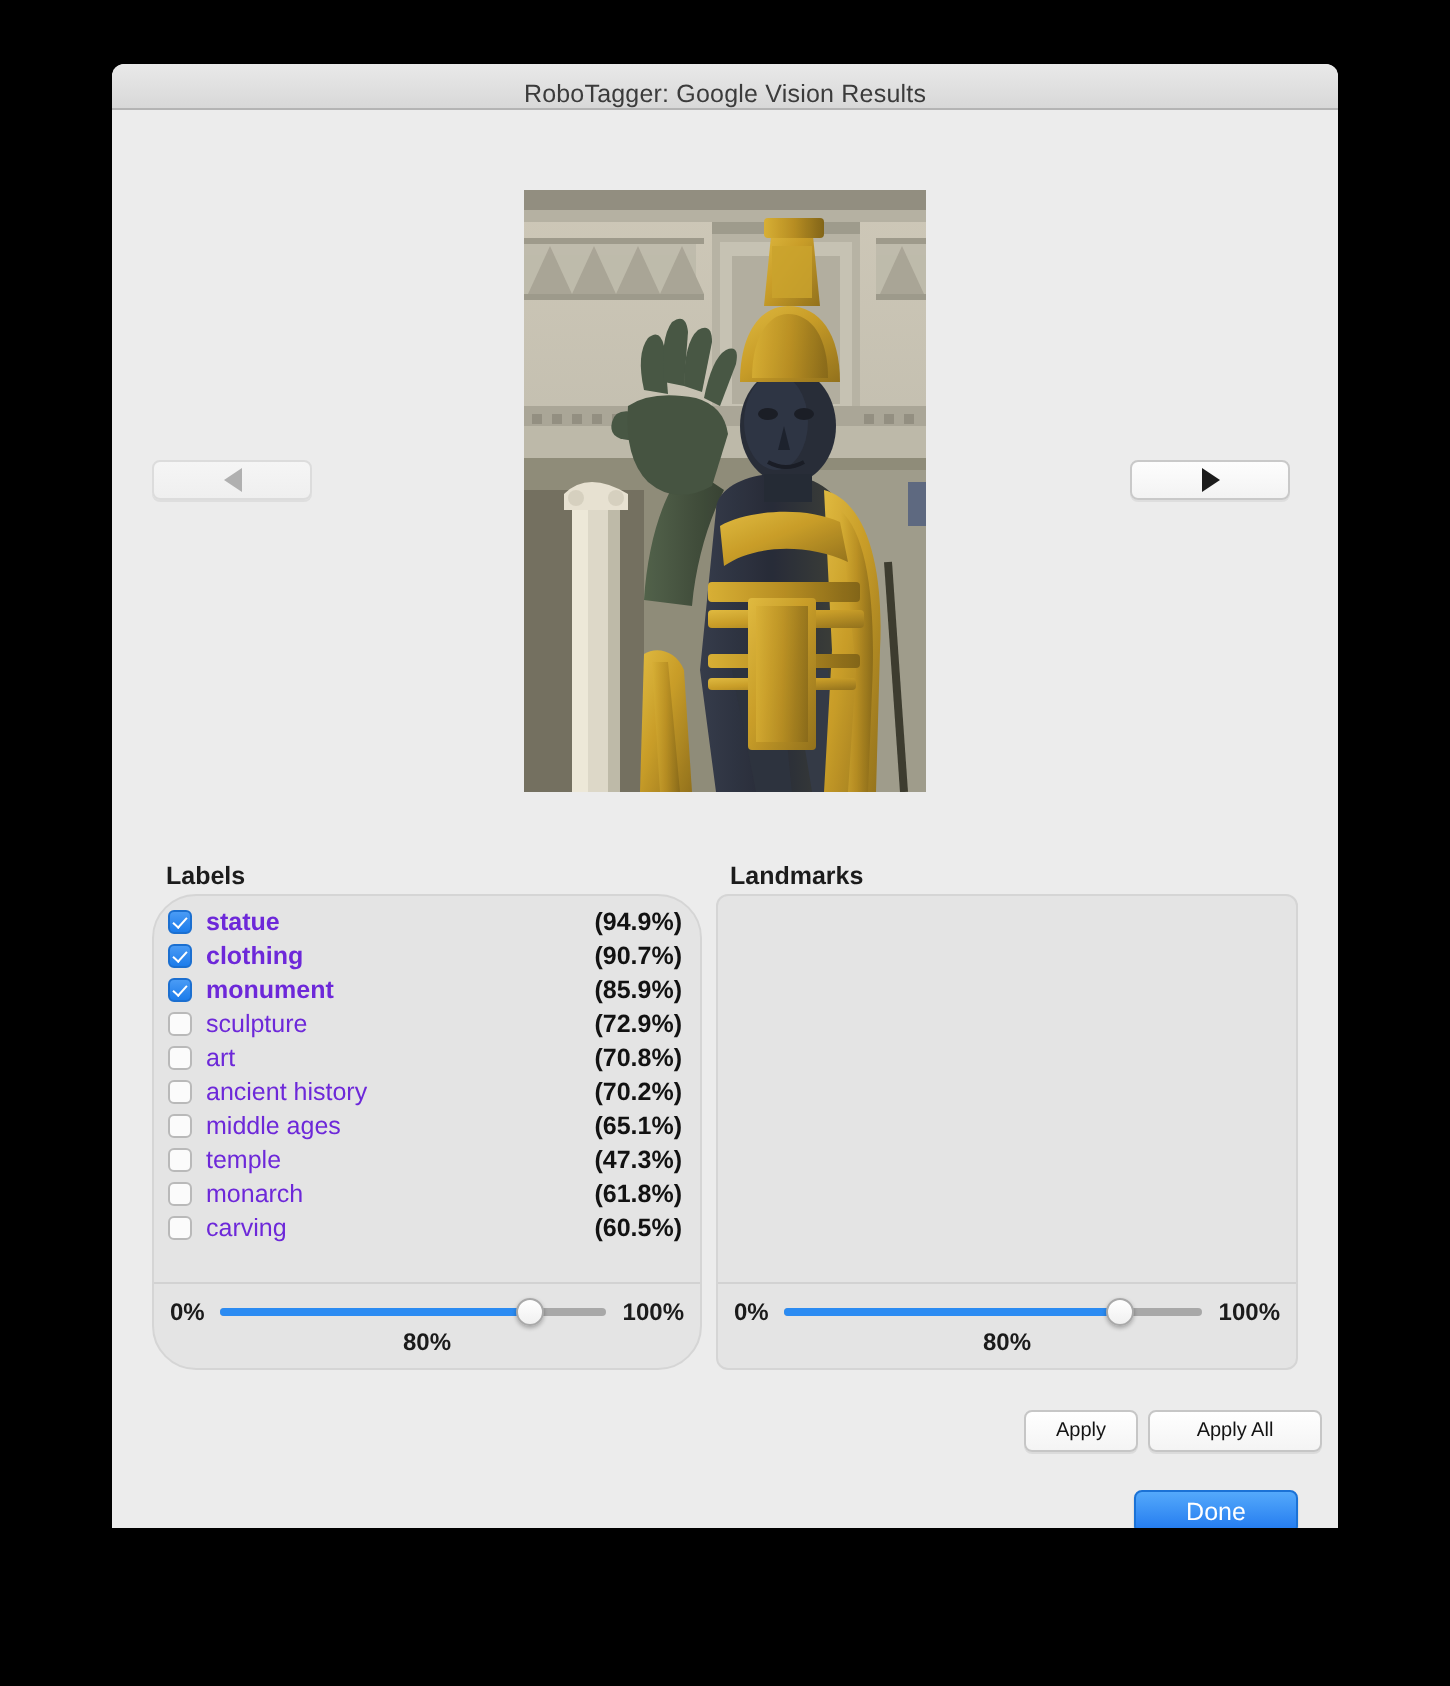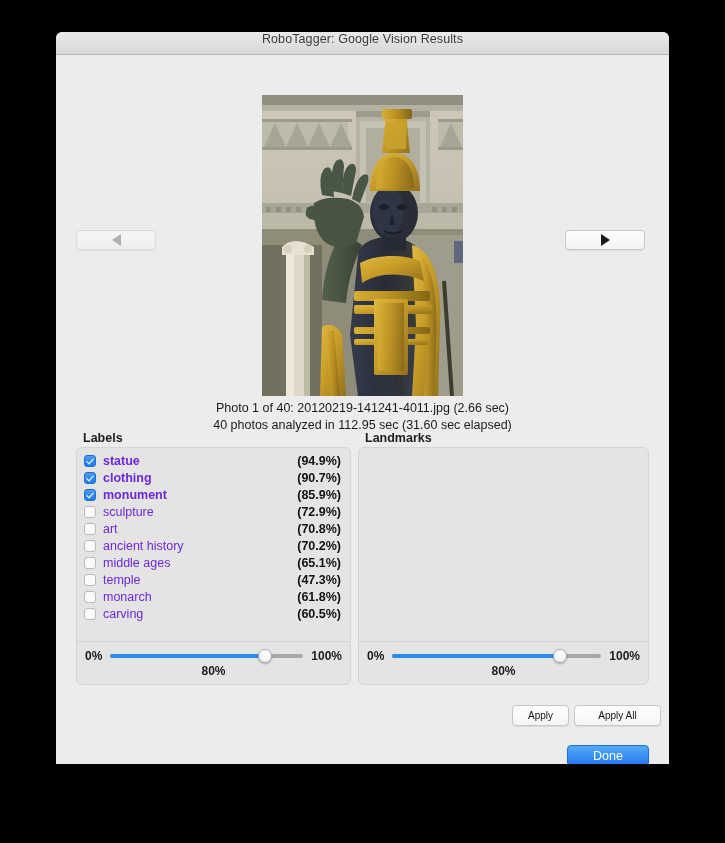--- a/index.html
+++ b/index.html
@@ -26,21 +26,21 @@
     border-radius: 6px 6px 0 0;
     box-shadow: 0 6px 22px rgba(0,0,0,0.55);
     overflow: hidden;
   }
   #titlebar {
     height: 22px;
     background: linear-gradient(to bottom, #e9e9e9 0%, #d8d8d8 100%);
     border-bottom: 1px solid #b4b4b4;
     border-radius: 6px 6px 0 0;
     display: flex;
-    align-items: flex-start;
+    align-items: flex-end;
     justify-content: center;
   }
   #titlebar .title {
     font-size: 12.5px;
     color: #3b3b3b;
     font-weight: normal;
     letter-spacing: 0.1px;
   }
   #content {
     position: relative;
@@ -100,21 +100,21 @@
   
   .group {
     position: absolute;
     top: 392px;
     height: 238px;
     background: #e4e4e4;
     border: 1px solid #d5d5d5;
     border-radius: 6px;
     box-sizing: border-box;
   }
-  #labels-group    { left: 20px;  width: 275px; }
+  #labels-group    { left: 20px;  width: 275px; border-radius: 22px; }
   #landmarks-group { left: 302px; width: 291px; }
   .group-title {
     position: absolute;
     top: -17px;
     left: 6px;
     font-size: 12.5px;
     font-weight: bold;
     color: #1c1c1c;
   }
 
@@ -415,24 +415,20 @@
       </svg>
     </div>
 
     <div class="navbtn" id="prev-btn">
       <span class="tri tri-left"></span>
     </div>
     <div class="navbtn" id="next-btn">
       <span class="tri tri-right"></span>
     </div>
 
-    <div id="info">
-      <div>Photo 1 of 40: 20120219-141241-4011.jpg (2.66 sec)</div>
-      <div>40 photos analyzed in 112.95 sec (31.60 sec elapsed)</div>
-    </div>
 
     <div class="group" id="labels-group">
       <div class="group-title">Labels</div>
 
       <div class="list-area">
 
         <div class="row checked">
           <span class="cb on"></span>
           <span class="name">statue</span>
           <span class="spacer"></span>

